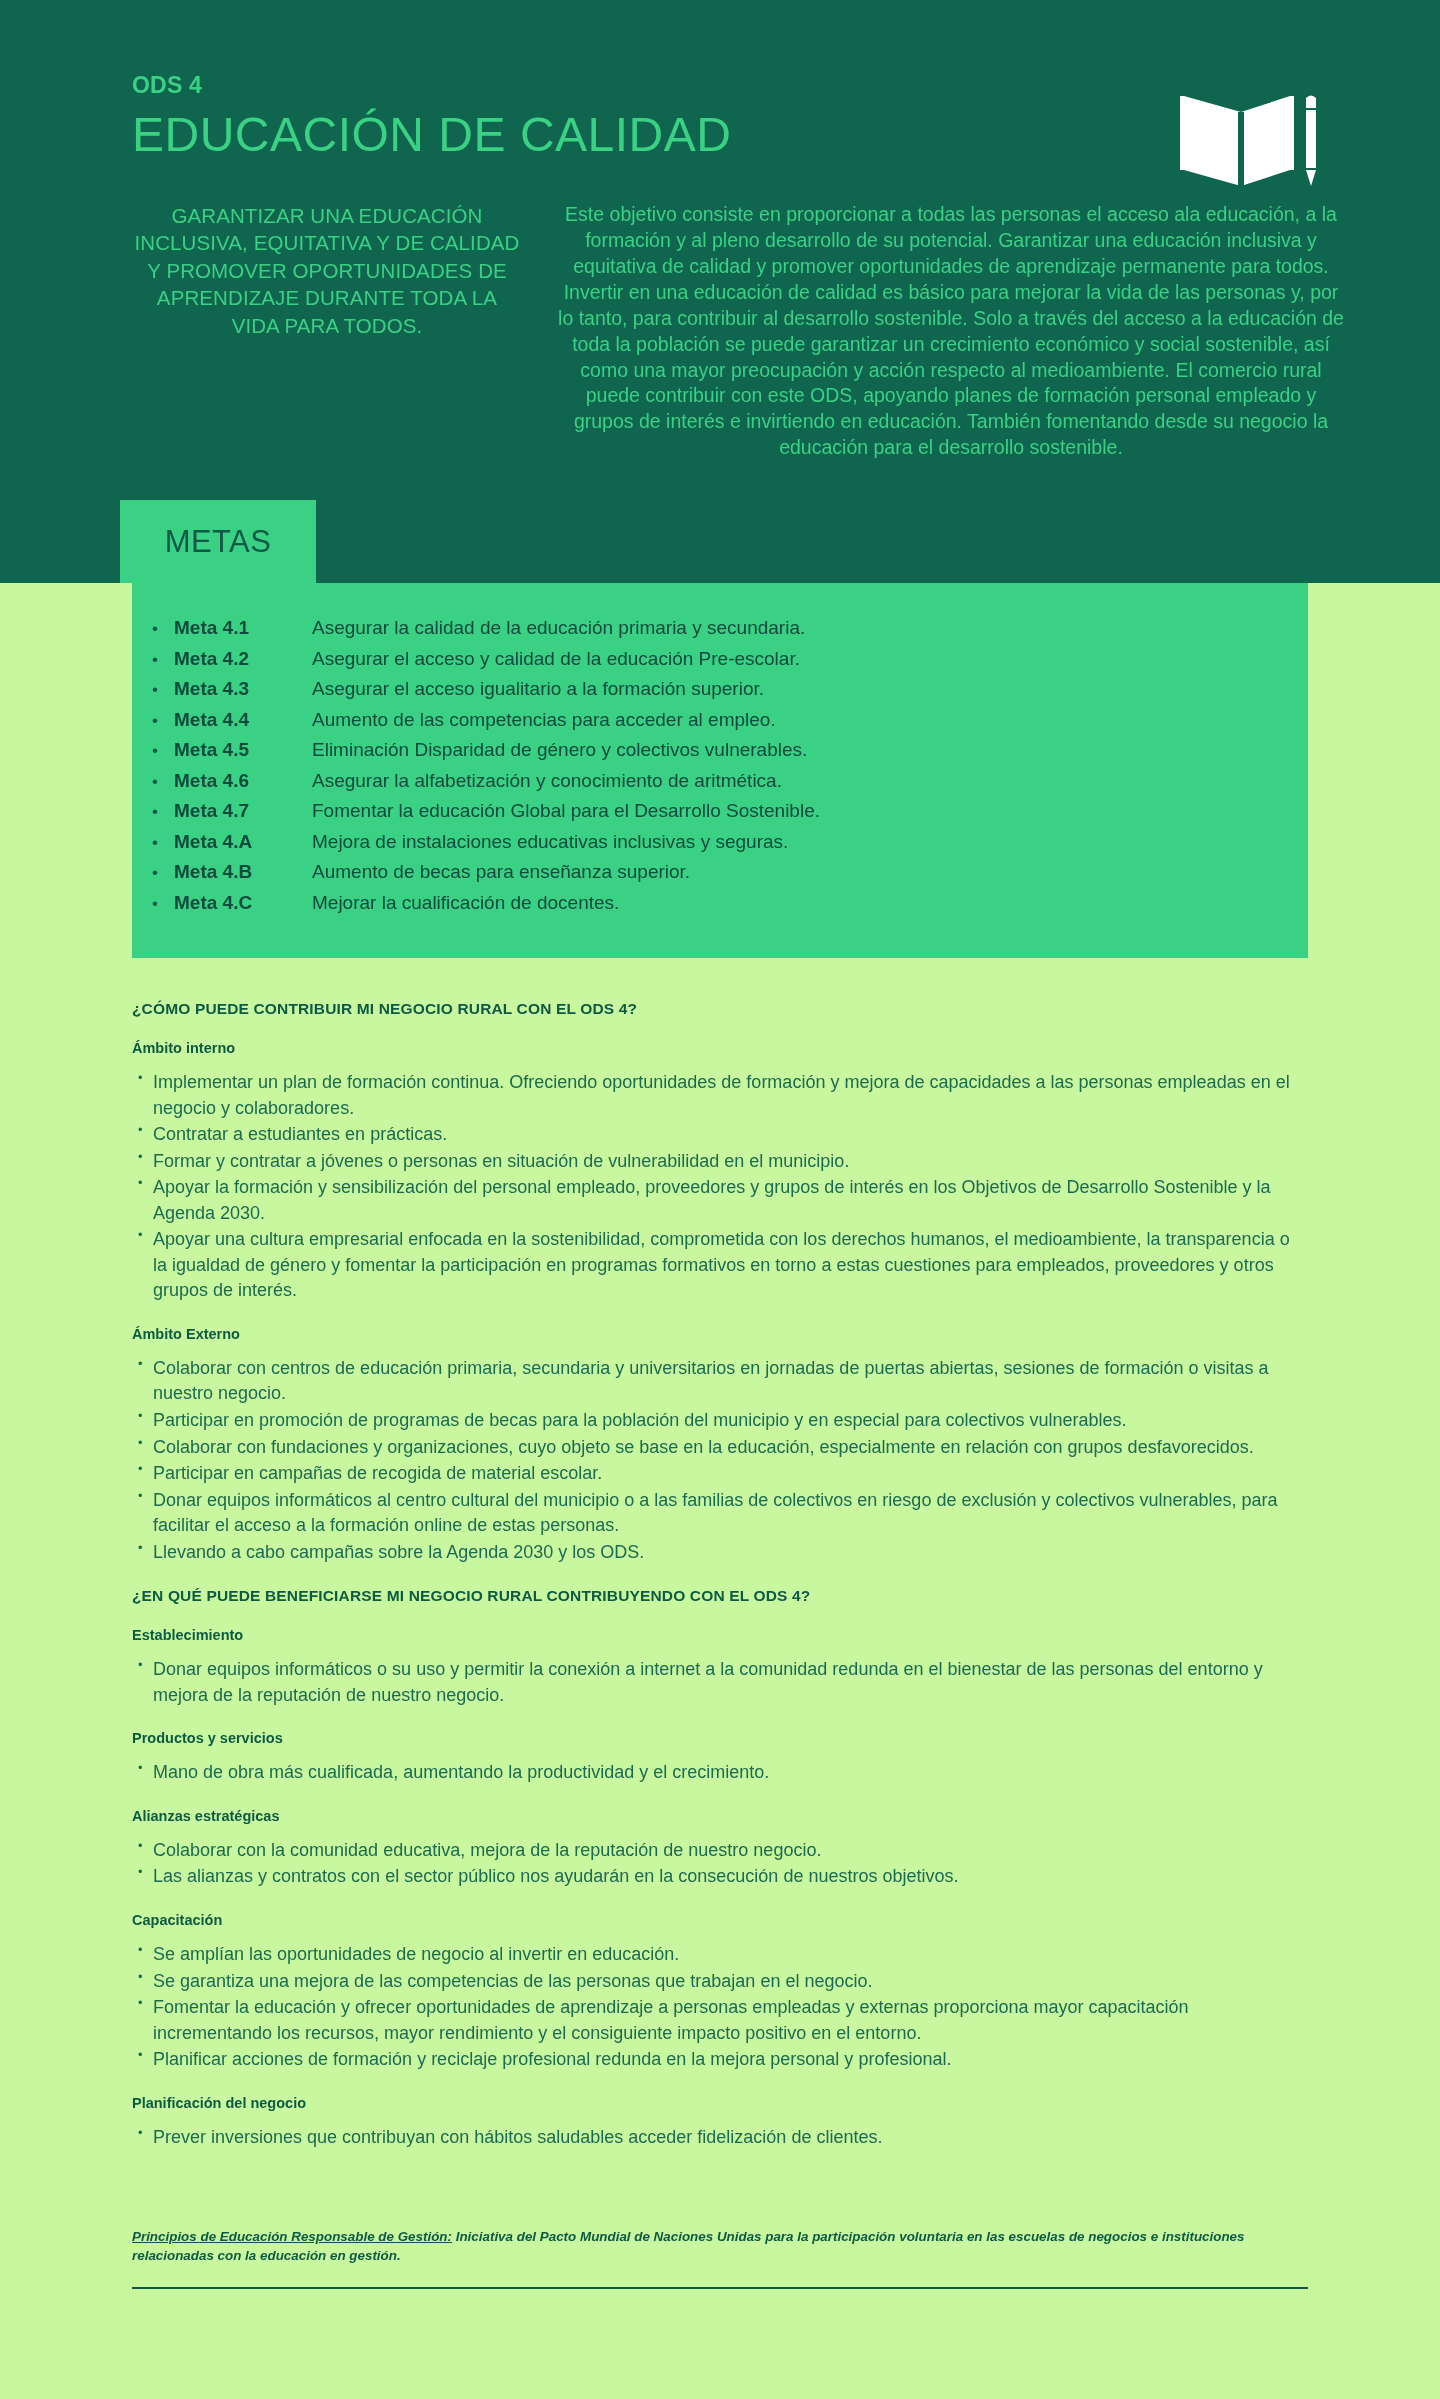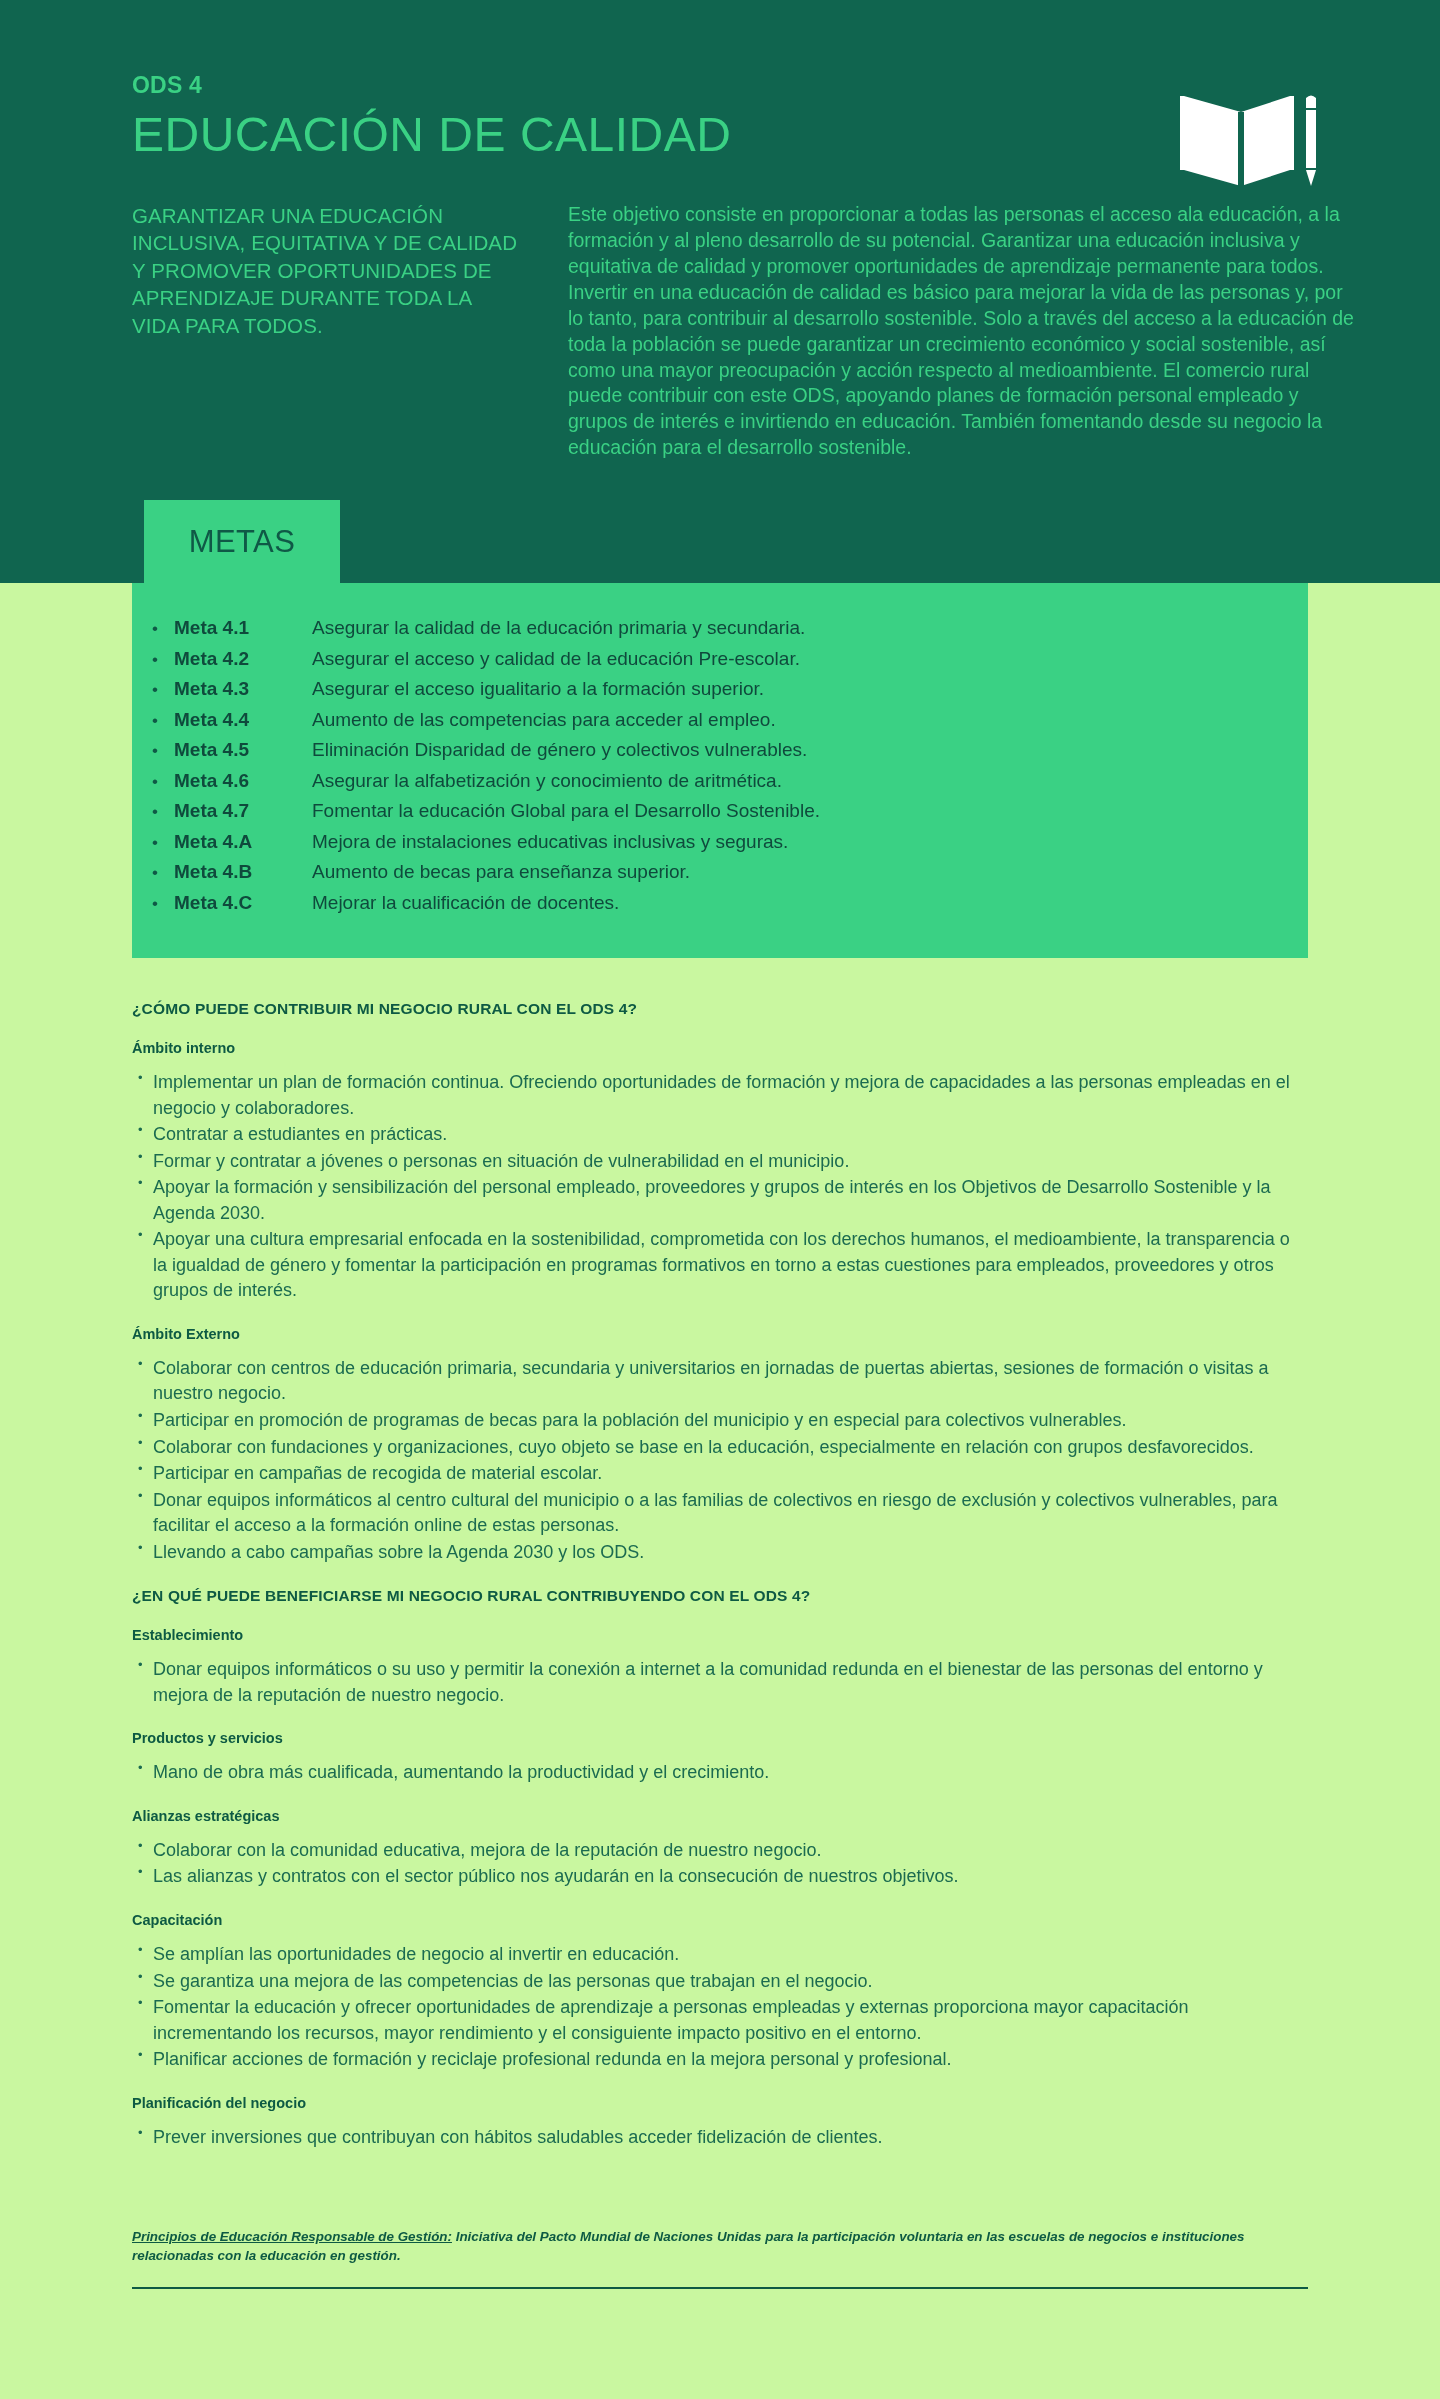--- a/index.html
+++ b/index.html
@@ -40,21 +40,22 @@
     position: absolute;
     top: 82px;
     right: 122px;
     width: 140px;
     height: 110px;
   }
 
   .hero-cols {
     display: flex;
     padding: 43px 0 0 132px;
-    gap: 16px;
+    gap: 4px;
+    text-align: center;
   }
   .hero-left {
     width: 420px;
     padding-right: 30px;
   }
   .hero-left p {
     color: #3ad184;
     font-size: 20.5px;
     line-height: 1.34;
     font-weight: 400;
@@ -66,21 +67,21 @@
   .hero-right p {
     color: #3ad184;
     font-size: 19.5px;
     line-height: 1.33;
     font-weight: 400;
   }
 
   
   .metas-tab {
     position: absolute;
-    left: 144px;
+    left: 120px;
     top: 500px;
     width: 196px;
     height: 83px;
     background: #3ad184;
     display: flex;
     align-items: center;
     justify-content: center;
   }
   .metas-tab span {
     color: #0f5946;

